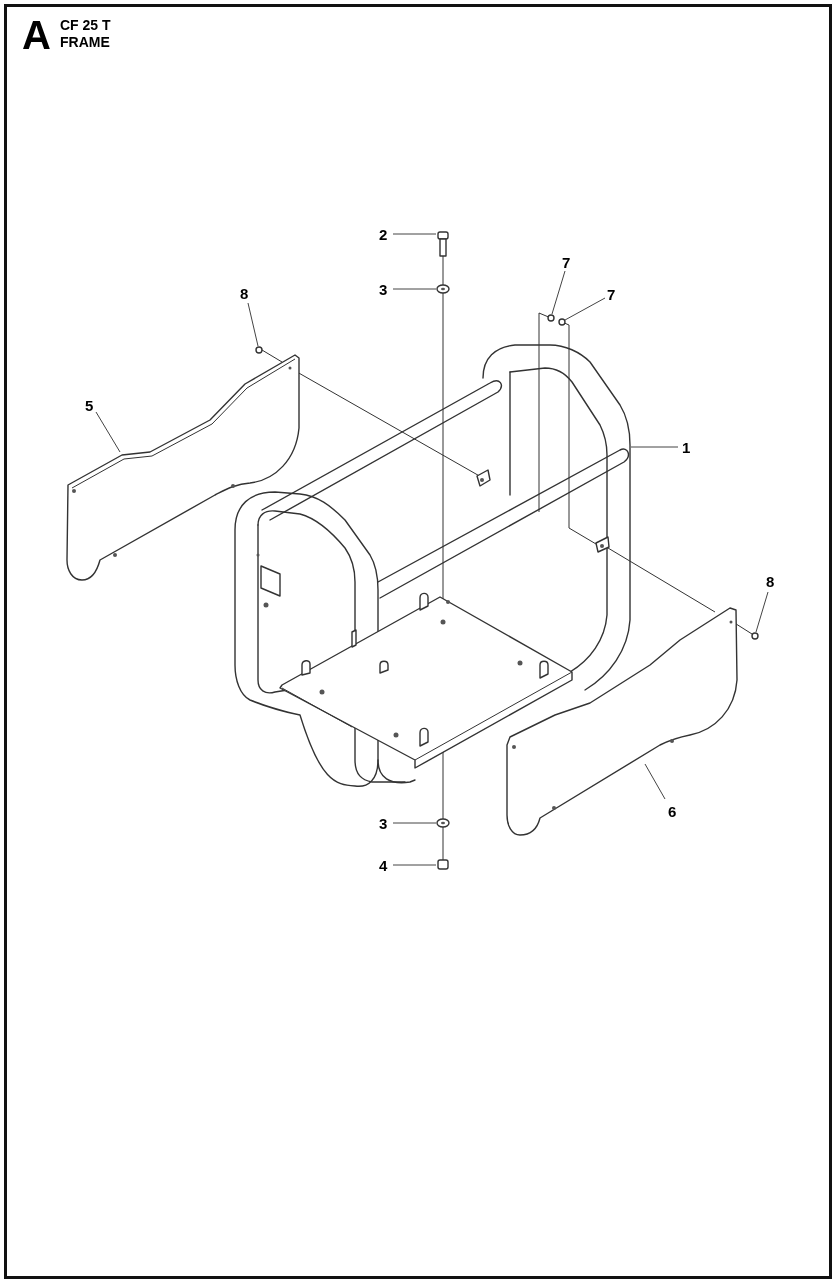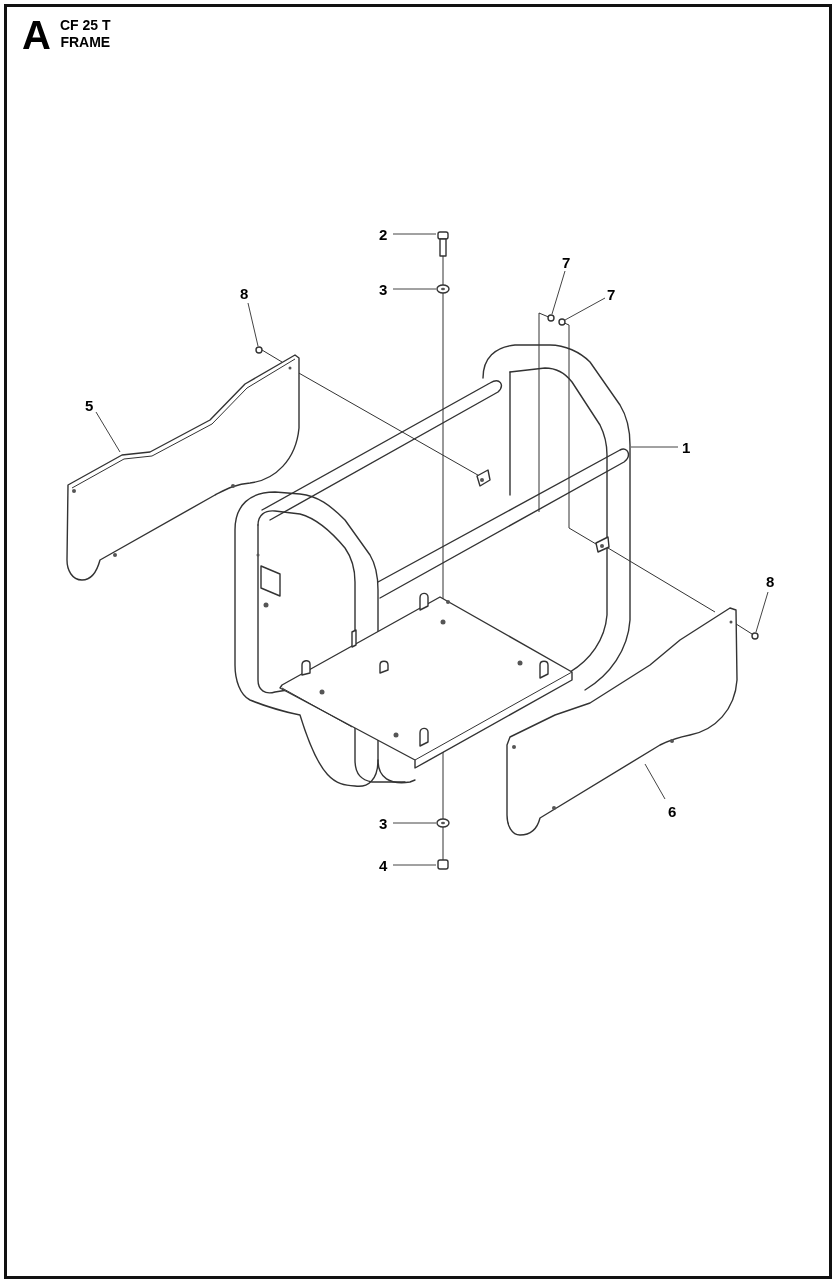--- a/index.html
+++ b/index.html
@@ -1,20 +1,20 @@
 <!DOCTYPE html>
 <html><head>
   <meta charset="utf-8">
   <style>
     html, body { margin: 0; padding: 0; background: #ffffff; }
     body { width: 836px; height: 1280px; position: relative; overflow: hidden; font-family: "Liberation Sans", sans-serif; }
     .frame-border { position: absolute; left: 4px; top: 4px; width: 822px; height: 1269px; border: 3px solid #111; box-sizing: content-box; }
     .sheet-letter { position: absolute; left: 22px; top: 15px; font-size: 40px; font-weight: bold; line-height: 40px; color: #000; }
     .sheet-title { position: absolute; left: 60px; top: 17px; font-size: 14px; font-weight: bold; line-height: 17px; color: #000; }
-    .sheet-title div { white-space: nowrap; text-align: center; }
+    .sheet-title div { white-space: nowrap; }
     svg.diagram { position: absolute; left: 0; top: 0; }
     .ln { fill: none; stroke: #333; stroke-width: 1.4; stroke-linejoin: round; stroke-linecap: round; }
     .thin { fill: none; stroke: #333; stroke-width: 1; }
     .leader { fill: none; stroke: #444; stroke-width: 1; }
     .part { fill: #fff; stroke: #333; stroke-width: 1.4; stroke-linejoin: round; }
     .hole { fill: #555; stroke: none; }
     .callout { font-family: "Liberation Sans", sans-serif; font-weight: bold; font-size: 15px; fill: #000; }
   </style>
 </head>
 <body>

